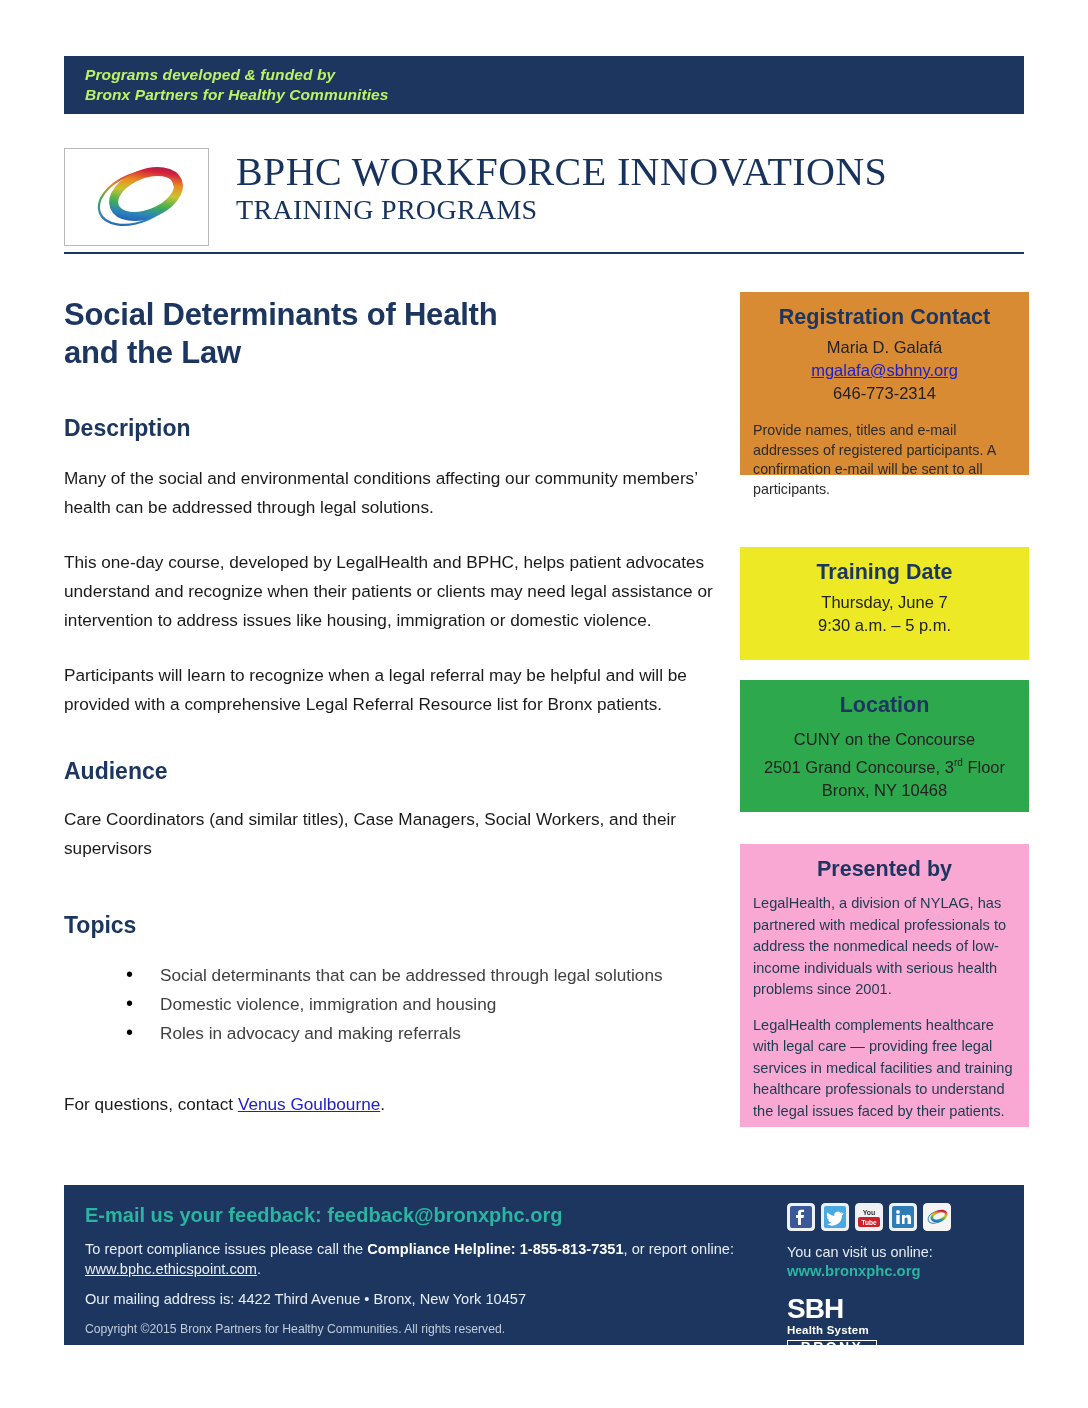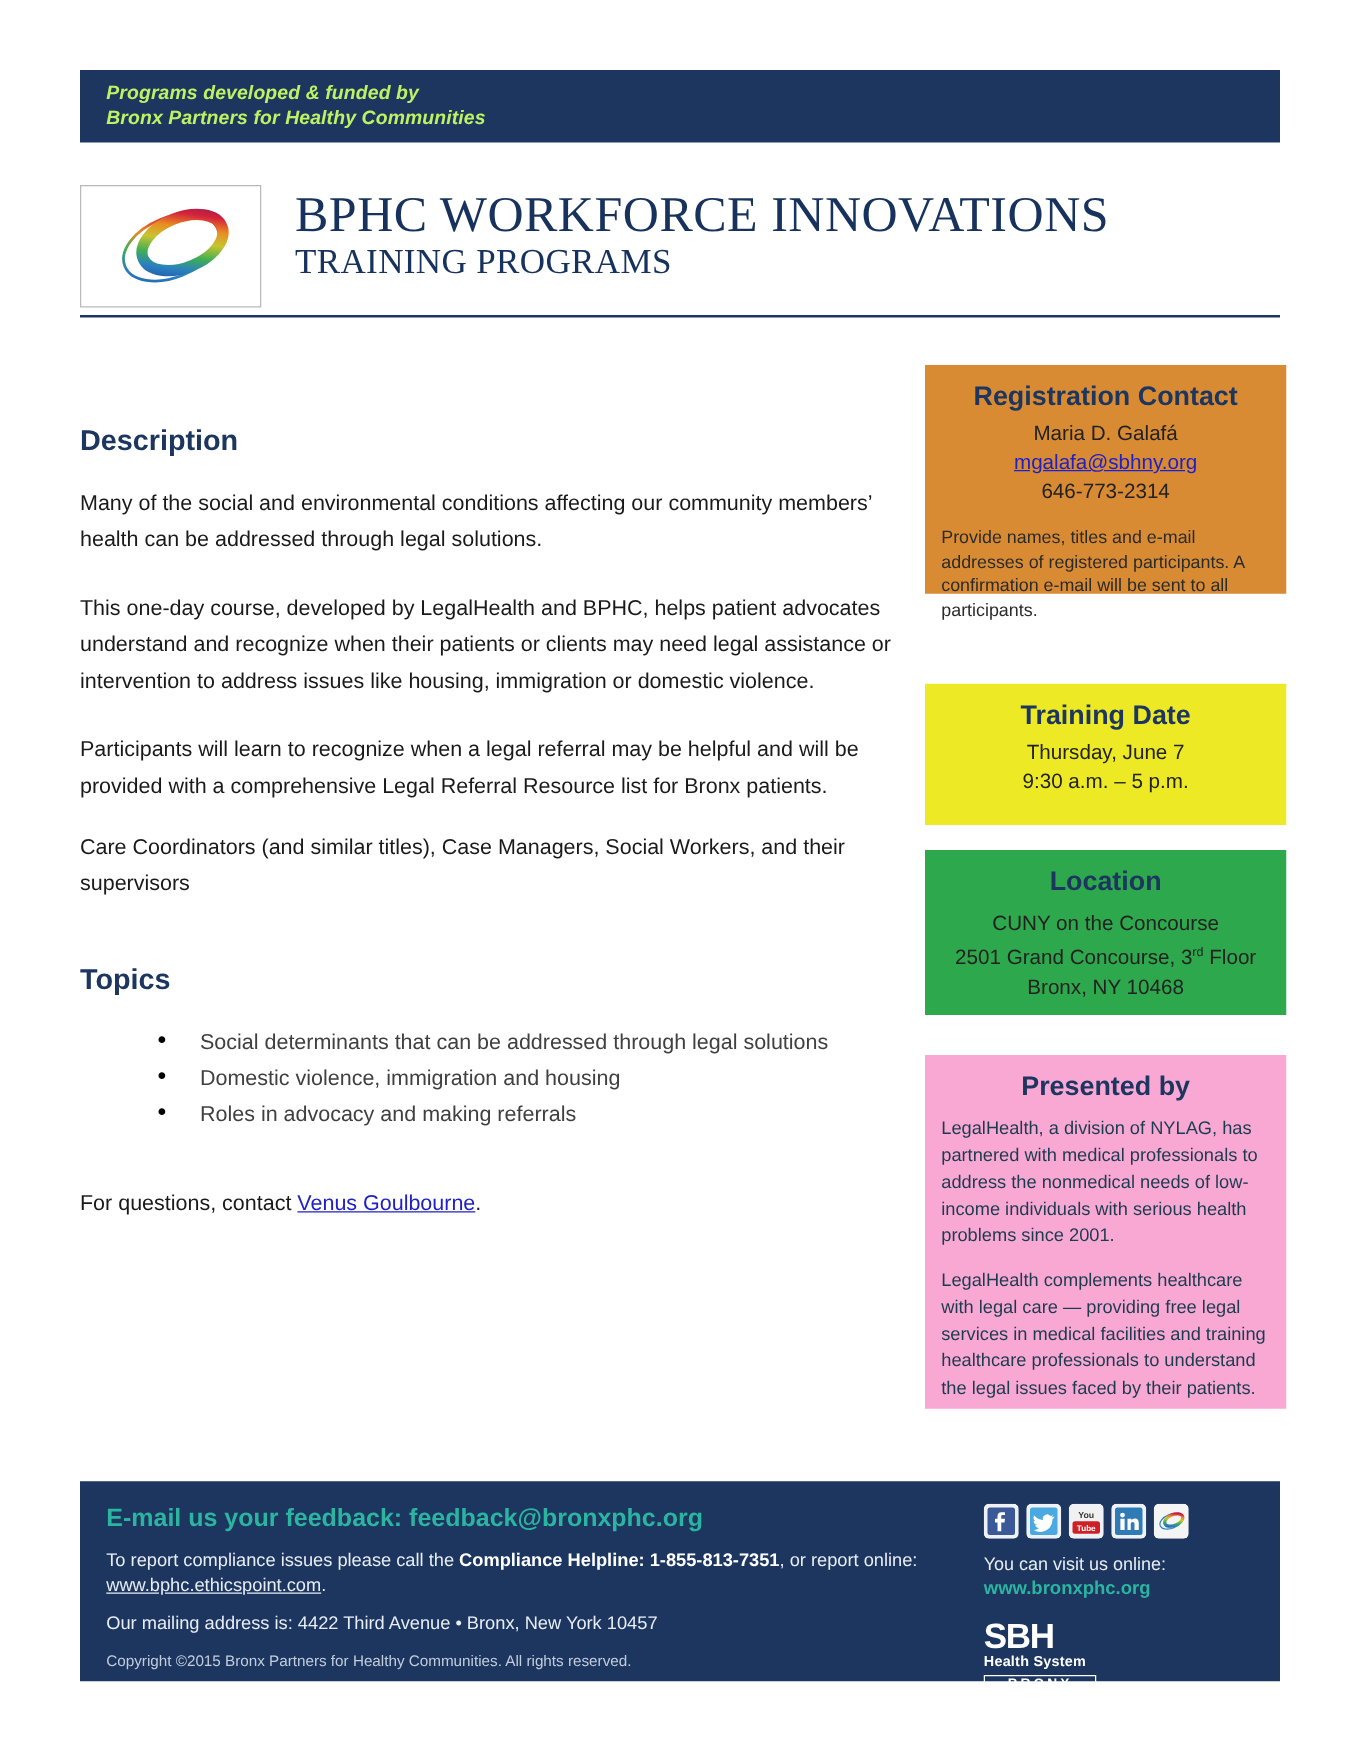--- a/index.html
+++ b/index.html
@@ -259,21 +259,21 @@
     color: #ffffff;
     font-size: 11.5px;
     font-weight: bold;
     letter-spacing: .2px;
     line-height: 14px;
   }
   .sbh-bronx {
     margin-top: 3px;
     border: 1px solid #ffffff;
     color: #ffffff;
-    font-size: 11px;
+    font-size: 14px;
     font-weight: bold;
     letter-spacing: 2.4px;
     text-align: center;
     line-height: 11px;
     padding: 1px 0;
     width: 88px;
   }
 </style>
 </head>
 <body>
@@ -315,29 +315,34 @@
     </div>
     <div class="brand">
       <div class="brand-1">BPHC WORKFORCE INNOVATIONS</div>
       <div class="brand-2">TRAINING PROGRAMS</div>
     </div>
   </div>
   <div class="rule"></div>
 
   <div class="left-col">
 
+    <h1 class="course-title">
+      <span>Social Determinants of Health</span><br>
+      <span>and the Law</span>
+    </h1>
 
     <h2 class="sec" style="margin-top:42px;">Description</h2>
 
     <div class="body-txt" style="margin-top:22px;">
       <p>Many of the social and environmental conditions affecting our community members’ health can be addressed through legal solutions.</p>
       <p>This one-day course, developed by LegalHealth and BPHC, helps patient advocates understand and recognize when their patients or clients may need legal assistance or intervention to address issues like housing, immigration or domestic violence.</p>
       <p>Participants will learn to recognize when a legal referral may be helpful and will be provided with a comprehensive Legal Referral Resource list for Bronx patients.</p>
     </div>
 
+    <h2 class="sec" style="margin-top:38px;">Audience</h2>
     <div class="body-txt" style="margin-top:20px;">
       <p>Care Coordinators (and similar titles), Case Managers, Social Workers, and their supervisors</p>
     </div>
 
     <h2 class="sec" style="margin-top:48px;">Topics</h2>
     <ul class="topics" style="margin-top:22px;">
       <li>Social determinants that can be addressed through legal solutions</li>
       <li>Domestic violence, immigration and housing</li>
       <li>Roles in advocacy and making referrals</li>
     </ul>

